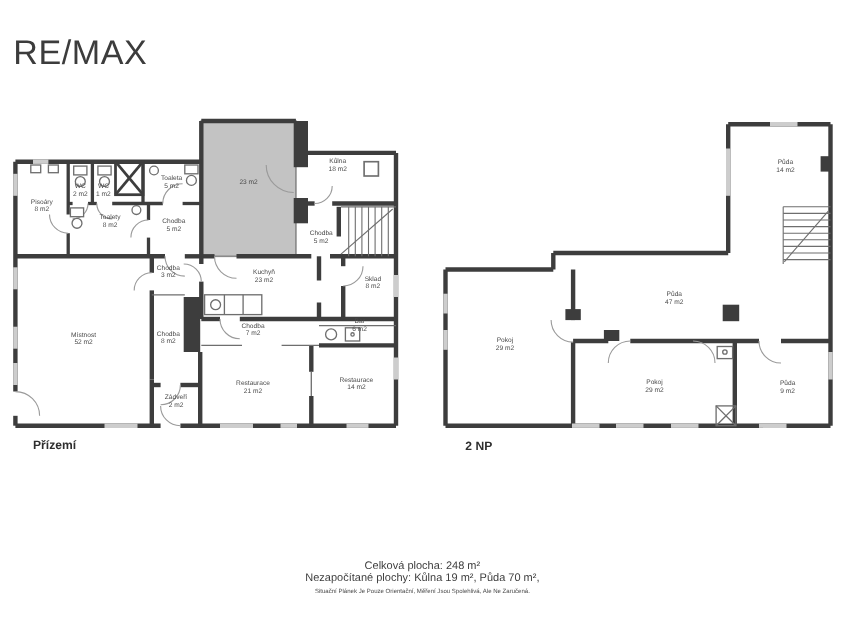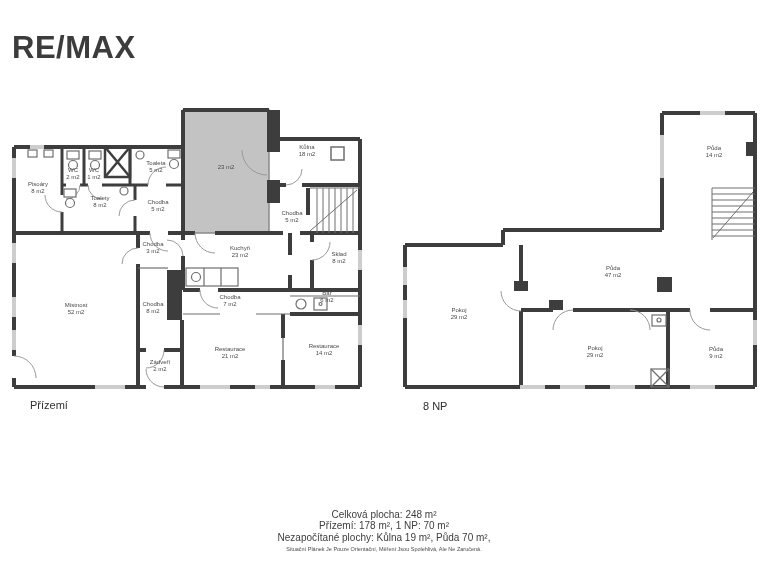--- a/index.html
+++ b/index.html
@@ -4,33 +4,33 @@
 <style>
   html,body{margin:0;padding:0;}
   body{
     width:768px;height:576px;position:relative;overflow:hidden;
     background:#ffffff;
     font-family:"Liberation Sans", sans-serif;
     color:#3f3f3f;
   }
   .logo{
     position:absolute;left:12px;top:30px;
-    font-size:31px;font-weight:700;letter-spacing:.5px;color:#3c3c3c;
+    font-size:31px;font-weight:400;letter-spacing:.5px;color:#3c3c3c;
     font-family:"Liberation Sans", sans-serif;
   }
   .plan-svg{position:absolute;left:0;top:0;}
   .rlabel{
     position:absolute;transform:translate(-50%,-50%);
     display:flex;flex-direction:column;align-items:center;
     font-size:6px;line-height:7px;color:#4a4a4a;text-align:center;
     white-space:nowrap;pointer-events:none;
   }
   .rlabel span:empty{display:none;}
   .floor-label{
-    position:absolute;font-size:11px;font-weight:normal;color:#2e2e2e;padding-left:16px;
+    position:absolute;font-size:11px;font-weight:bold;color:#2e2e2e;padding-left:16px;
   }
   .summary{
     position:absolute;left:0;top:509px;width:768px;text-align:center;
     font-size:10px;line-height:11.4px;color:#3d3d3d;
   }
   .summary .disclaimer{
     margin-top:3px;font-size:5.5px;line-height:7px;color:#4a4a4a;
   }
 </style>
 </head>
@@ -345,20 +345,19 @@
 <div class="rlabel" style="left:595px;top:352px">
     <span>Pokoj</span>
     <span>29 m2</span>
   </div>
 <div class="rlabel" style="left:716px;top:353px">
     <span>Půda</span>
     <span>9 m2</span>
   </div>
 
 <div class="floor-label" style="left:14px;top:399px">Přízemí</div>
-<div class="floor-label" style="left:407px;top:400px">8 NP</div>
+<div class="floor-label" style="left:407px;top:400px">2 NP</div>
 
 <div class="summary">
   <div>Celková plocha: 248 m²</div>
-  <div>Přízemí: 178 m², 1 NP: 70 m²</div>
   <div>Nezapočítané plochy: Kůlna 19 m², Půda 70 m²,</div>
   <div class="disclaimer">Situační Plánek Je Pouze Orientační, Měření Jsou Spolehlivá, Ale Ne Zaručená.</div>
 </div>
 
 </body></html>

